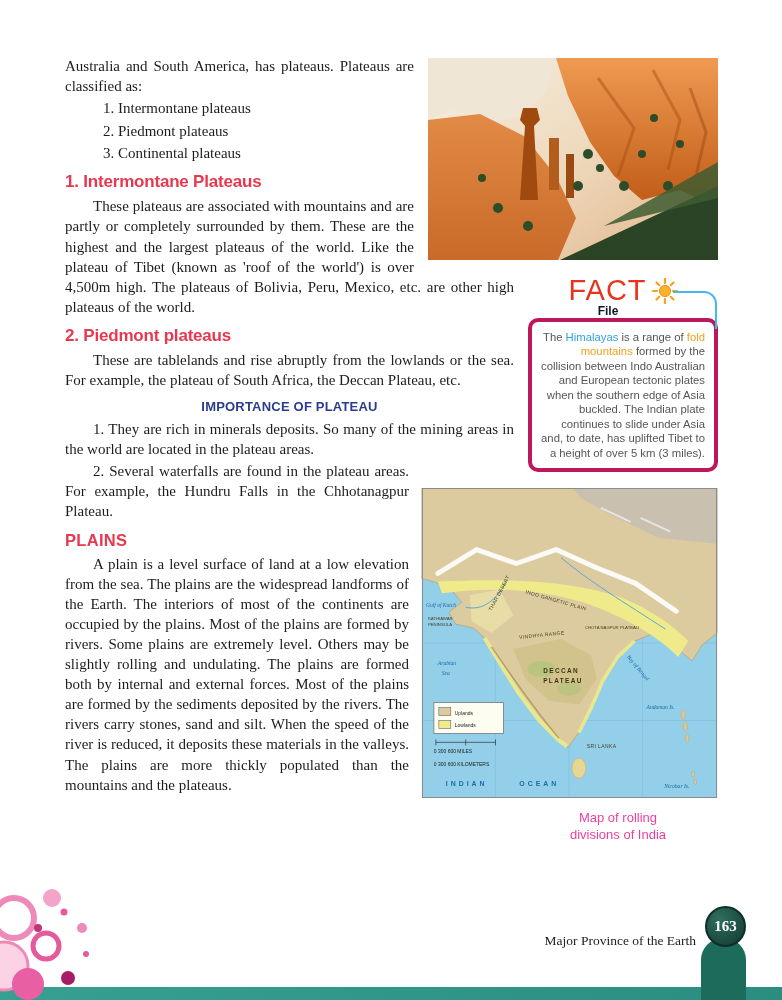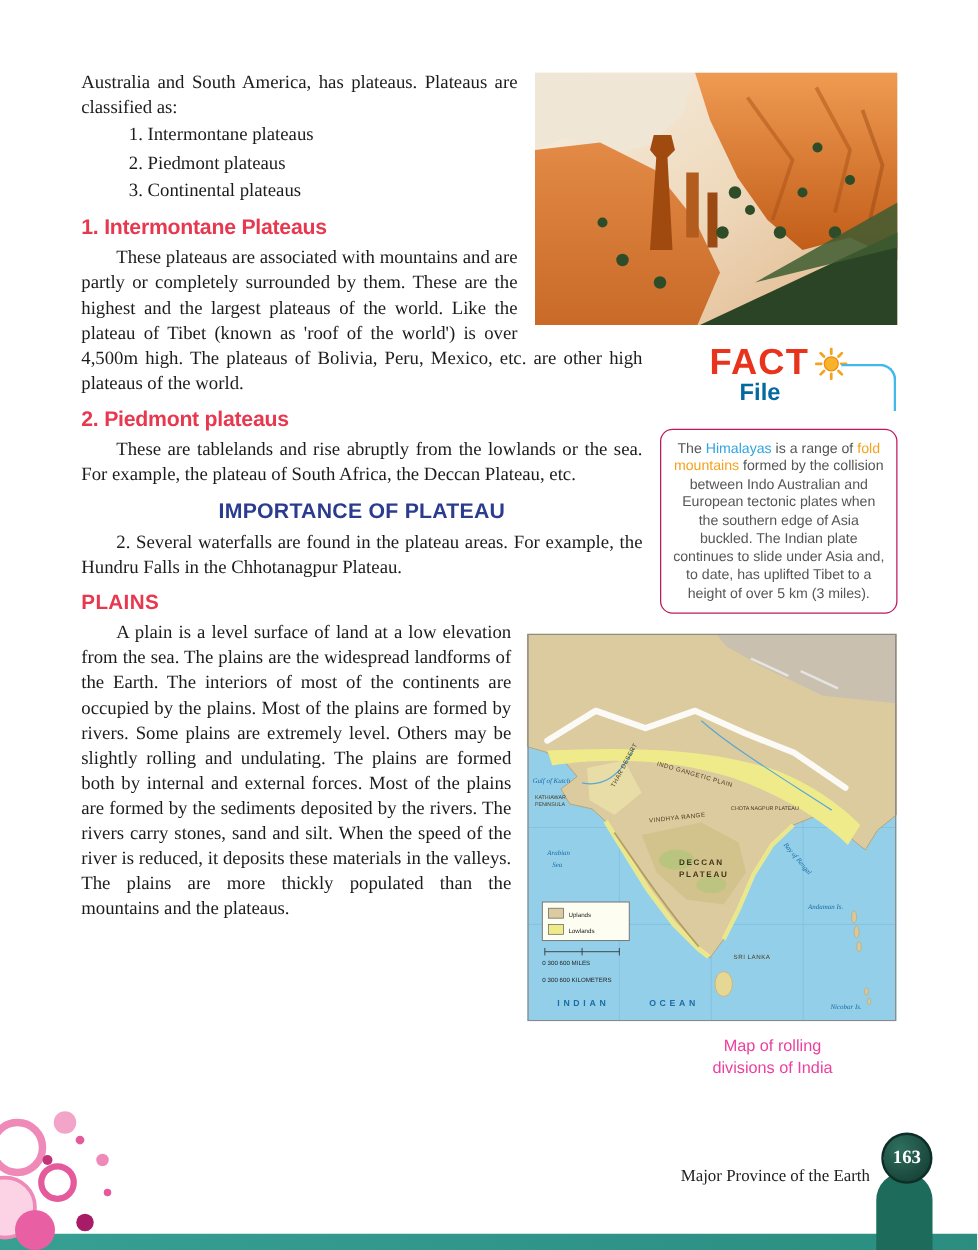--- a/index.html
+++ b/index.html
@@ -9,42 +9,42 @@
 
   
   .photo-fig{float:right;clear:right;width:290px;height:202px;margin:2px 0 10px 14px;}
   .photo-fig svg{display:block;width:290px;height:202px;}
   .fact-aside{float:right;clear:right;width:190px;margin:6px 0 8px 14px;position:relative;
               font-family:"Liberation Sans",sans-serif;}
   .fact-bracket{position:absolute;right:1px;top:15px;width:42px;height:36px;
                 border-top:2.5px solid #41b9ea;border-right:2.5px solid #41b9ea;
                 border-top-right-radius:13px;}
   .fact-head{display:flex;align-items:center;justify-content:center;gap:5px;}
-  .fact-title{font-weight:700;font-size:29px;letter-spacing:1px;color:#e8341c;line-height:1;}
-  .fact-sub{text-align:center;font-weight:700;font-size:19px;color:#0369a1;margin:-1px 0 0 -30px;}
-  .fact-box{margin-top:17px;border:1px solid #be185d;border-radius:10px;padding:8px 9px;
-            font-size:11.3px;line-height:1.28;color:#555;text-align:center;}
+  .fact-title{font-weight:400;font-size:29px;letter-spacing:1px;color:#e8341c;line-height:1;}
+  .fact-sub{text-align:center;font-weight:700;font-size:12px;color:#0f172a;margin:-1px 0 0 -30px;}
+  .fact-box{margin-top:0;border:4px solid #be185d;border-radius:10px;padding:8px 9px;
+            font-size:11.3px;line-height:1.28;color:#555;text-align:right;}
   .fact-box .blue{color:#2fa3e0;}
   .fact-box .orange{color:#f5a11c;}
 
   .map-fig{float:right;clear:right;width:297px;margin:8px 0 0 12px;}
   .map-fig svg{display:block;width:297px;height:310px;}
   .map-caption{float:right;clear:right;width:200px;min-height:112px;margin:8px 0 0 12px;
                text-align:center;font-family:"Liberation Sans",sans-serif;
                font-size:13px;font-weight:500;color:#ec3f9f;padding-top:4px;line-height:1.3;}
 
   
   p.body{font-size:15px;line-height:1.34;text-align:justify;margin:0 0 2px 0;text-indent:28px;}
   p.body.noindent{text-indent:0;}
   .ptype-list{margin:0 0 2px 38px;font-size:15px;line-height:1.36;}
   h3.red{font-family:"Liberation Sans",sans-serif;font-weight:800;color:#e8384f;
          font-size:17px;margin:9px 0 4px 0;letter-spacing:-0.2px;}
   h3.red.plains{font-size:16.5px;letter-spacing:0.3px;}
   h3.blue{font-family:"Liberation Sans",sans-serif;font-weight:800;color:#2b3c8f;
-          font-size:17px;margin:9px 0 5px 0;text-align:center;letter-spacing:0.2px;}
+          font-size:13px;margin:9px 0 5px 0;text-align:center;letter-spacing:0.2px;}
   .magenta{color:#c46bc4;}
 
   
   .ml{font:5px "Liberation Sans",sans-serif;fill:#4a3c20;letter-spacing:0.4px;}
   .mls{font:4.3px "Liberation Sans",sans-serif;fill:#4a3c20;}
   .ml2{font:600 6.5px "Liberation Sans",sans-serif;fill:#3f3318;letter-spacing:1.4px;}
   .mw{font:italic 5.6px "Liberation Serif",serif;fill:#1c6ca6;}
   .mo{font:600 7px "Liberation Sans",sans-serif;fill:#1c6ca6;letter-spacing:3px;}
   .msc{font:5px "Liberation Sans",sans-serif;fill:#222;}
 
@@ -215,20 +215,21 @@
     <div class="ptype-list">3. Continental plateaus</div>
 
     <h3 class="red">1. Intermontane Plateaus</h3>
     <p class="body">These plateaus are associated with mountains and are partly or completely surrounded by them. These are the highest and the largest plateaus of the world. Like the plateau of Tibet (known as 'roof of the world') is over 4,500m high. The plateaus of Bolivia, Peru, Mexico, etc. are other high plateaus of the world.</p>
 
     <h3 class="red">2. Piedmont plateaus</h3>
 
     <p class="body">These are tablelands and rise abruptly from the lowlands or the sea. For example, the plateau of South Africa, the Deccan Plateau, etc.</p>
 
     <h3 class="blue">IMPORTANCE OF PLATEAU</h3>
+    <p class="body">1. They are rich in minerals deposits. So many of the mining areas in the world are located in the plateau areas.</p>
     <p class="body">2. Several waterfalls are found in the plateau areas. For example, the Hundru Falls in the Chhotanagpur Plateau.</p>
 
     <h3 class="red plains">PLAINS</h3>
     <p class="body">A plain is a level surface of land at a low elevation from the sea. The plains are the widespread landforms of the Earth. The interiors of most of the continents are occupied by the plains. Most of the plains are formed by rivers. Some plains are extremely level. Others may be slightly rolling and undulating. The plains are formed both by internal and external forces. Most of the plains are formed by the sediments deposited by the rivers. The rivers carry stones, sand and silt. When the speed of the river is reduced, it deposits these materials in the valleys. The plains are more thickly populated than the mountains and the plateaus.</p>
   </div>
 
   <div class="footer-text">Major Province of the Earth</div>
   <div class="bottom-bar"></div>
   <div class="page-tail"></div>
   <div class="page-circle">163</div>

